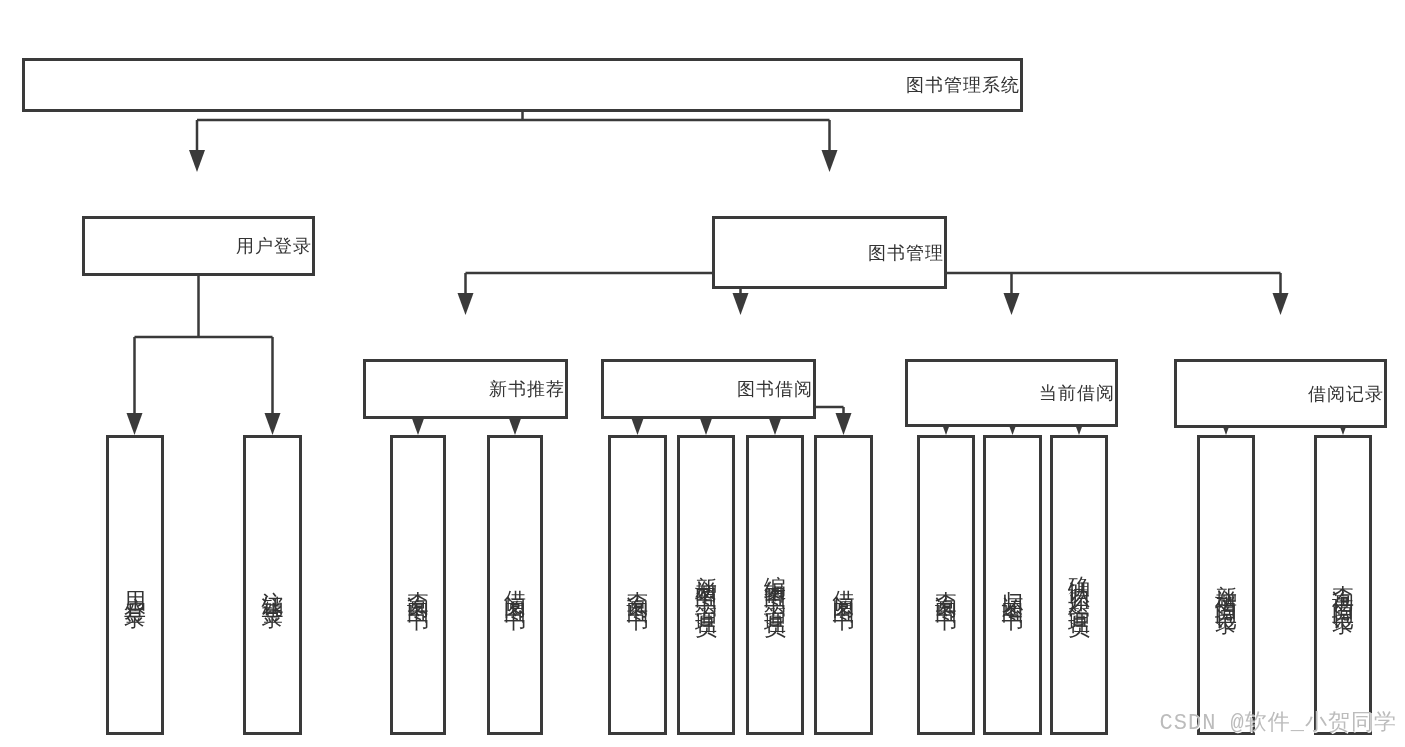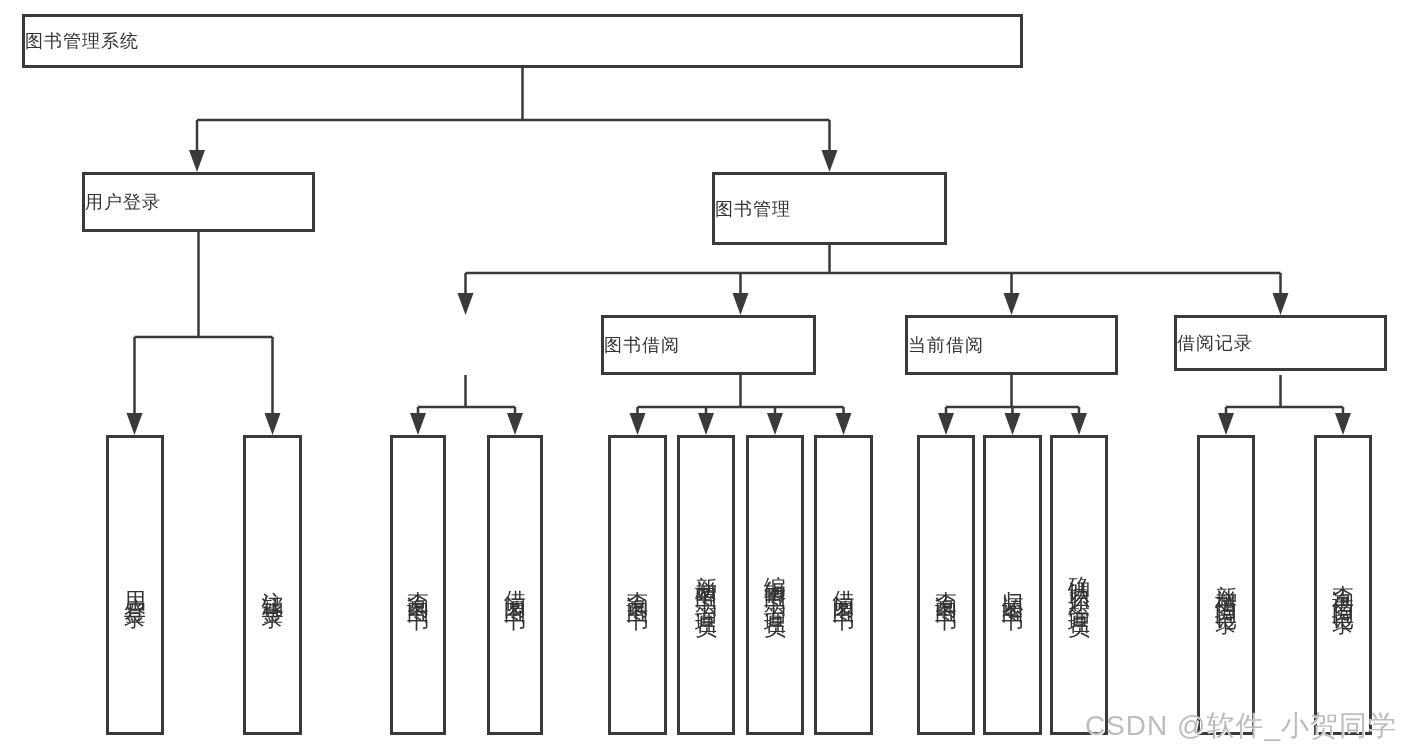--- a/index.html
+++ b/index.html
@@ -18,21 +18,21 @@
     overflow:hidden;
   }
   .connectors{position:absolute;left:0;top:0;width:1405px;height:747px;}
   .connectors path{stroke:var(--line);stroke-width:2.5;fill:none;}
   .connectors polygon{fill:var(--line);stroke:none;}
   .hbox{
     position:absolute;
     box-sizing:border-box;
     background:var(--box-background);
     border:3px solid var(--line);
-    display:flex;align-items:center;justify-content:flex-start;
+    display:flex;align-items:center;justify-content:flex-end;margin-top:44px;
   }
   .hbox .lbl{
     color:var(--text);
     font-size:18px;
     letter-spacing:1px;
     white-space:nowrap;
   }
   .vbox{
     position:absolute;
     top:435px;height:300px;
@@ -45,27 +45,28 @@
     writing-mode:vertical-rl;
     text-orientation:mixed;
     color:var(--text);
     font-size:22px;
     letter-spacing:6px;
     line-height:1;
     white-space:nowrap;
   }
   .watermark{
     position:absolute;
-    right:8px;bottom:2px;
+    right:8px;bottom:10px;
     color:var(--watermark);
-    font-size:28px;
+    font-size:22px;
     letter-spacing:1px;
     text-shadow:1px 1px 0 #ffffff;
     white-space:nowrap;
     z-index:5;
+    font-family:Liberation Mono, monospace;
   }
 </style>
 </head>
 <body>
 
 <div class="canvas">
 
   <svg class="connectors" viewBox="0 0 1405 747" xmlns="http://www.w3.org/2000/svg">
 
     <g>
@@ -120,27 +121,30 @@
     <span class="lbl">图书管理系统</span>
   </div>
 
   <div class="hbox" style="left:82px;top:172px;width:233px;height:60px">
     <span class="lbl">用户登录</span>
   </div>
   <div class="hbox" style="left:712px;top:172px;width:235px;height:73px">
     <span class="lbl">图书管理</span>
   </div>
 
+  <div class="hbox" style="left:363px;top:315px;width:205px;height:60px">
+    <span class="lbl">新书推荐</span>
+  </div>
   <div class="hbox" style="left:601px;top:315px;width:215px;height:60px">
     <span class="lbl">图书借阅</span>
   </div>
-  <div class="hbox" style="left:905px;top:315px;width:213px;height:60px">
+  <div class="hbox" style="left:905px;top:315px;width:213px;height:68px">
     <span class="lbl">当前借阅</span>
   </div>
-  <div class="hbox" style="left:1174px;top:315px;width:213px;height:56px">
+  <div class="hbox" style="left:1174px;top:315px;width:213px;height:69px">
     <span class="lbl">借阅记录</span>
   </div>
 
   <div class="vbox" style="left:106px;width:58px">
     <span class="vlbl">用户登录</span>
   </div>
   <div class="vbox" style="left:243px;width:59px">
     <span class="vlbl">注销登录</span>
   </div>
 

